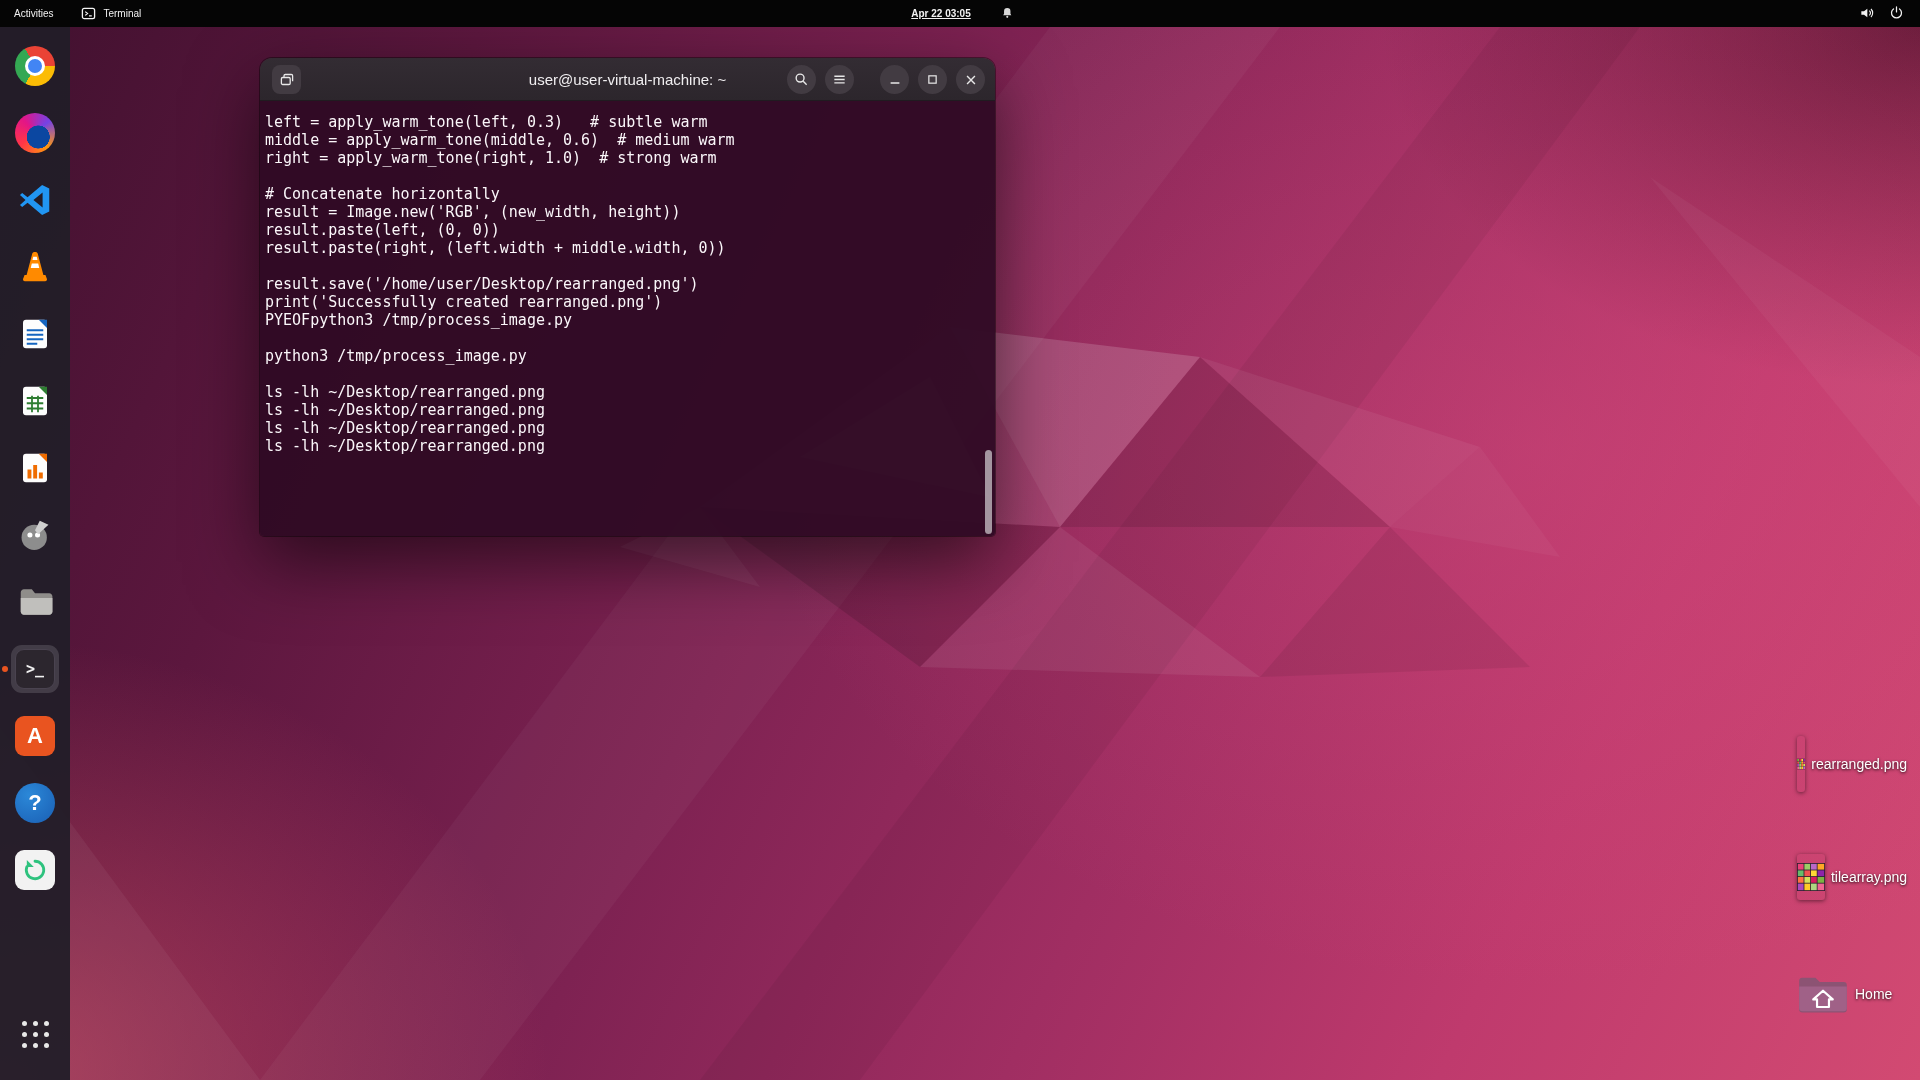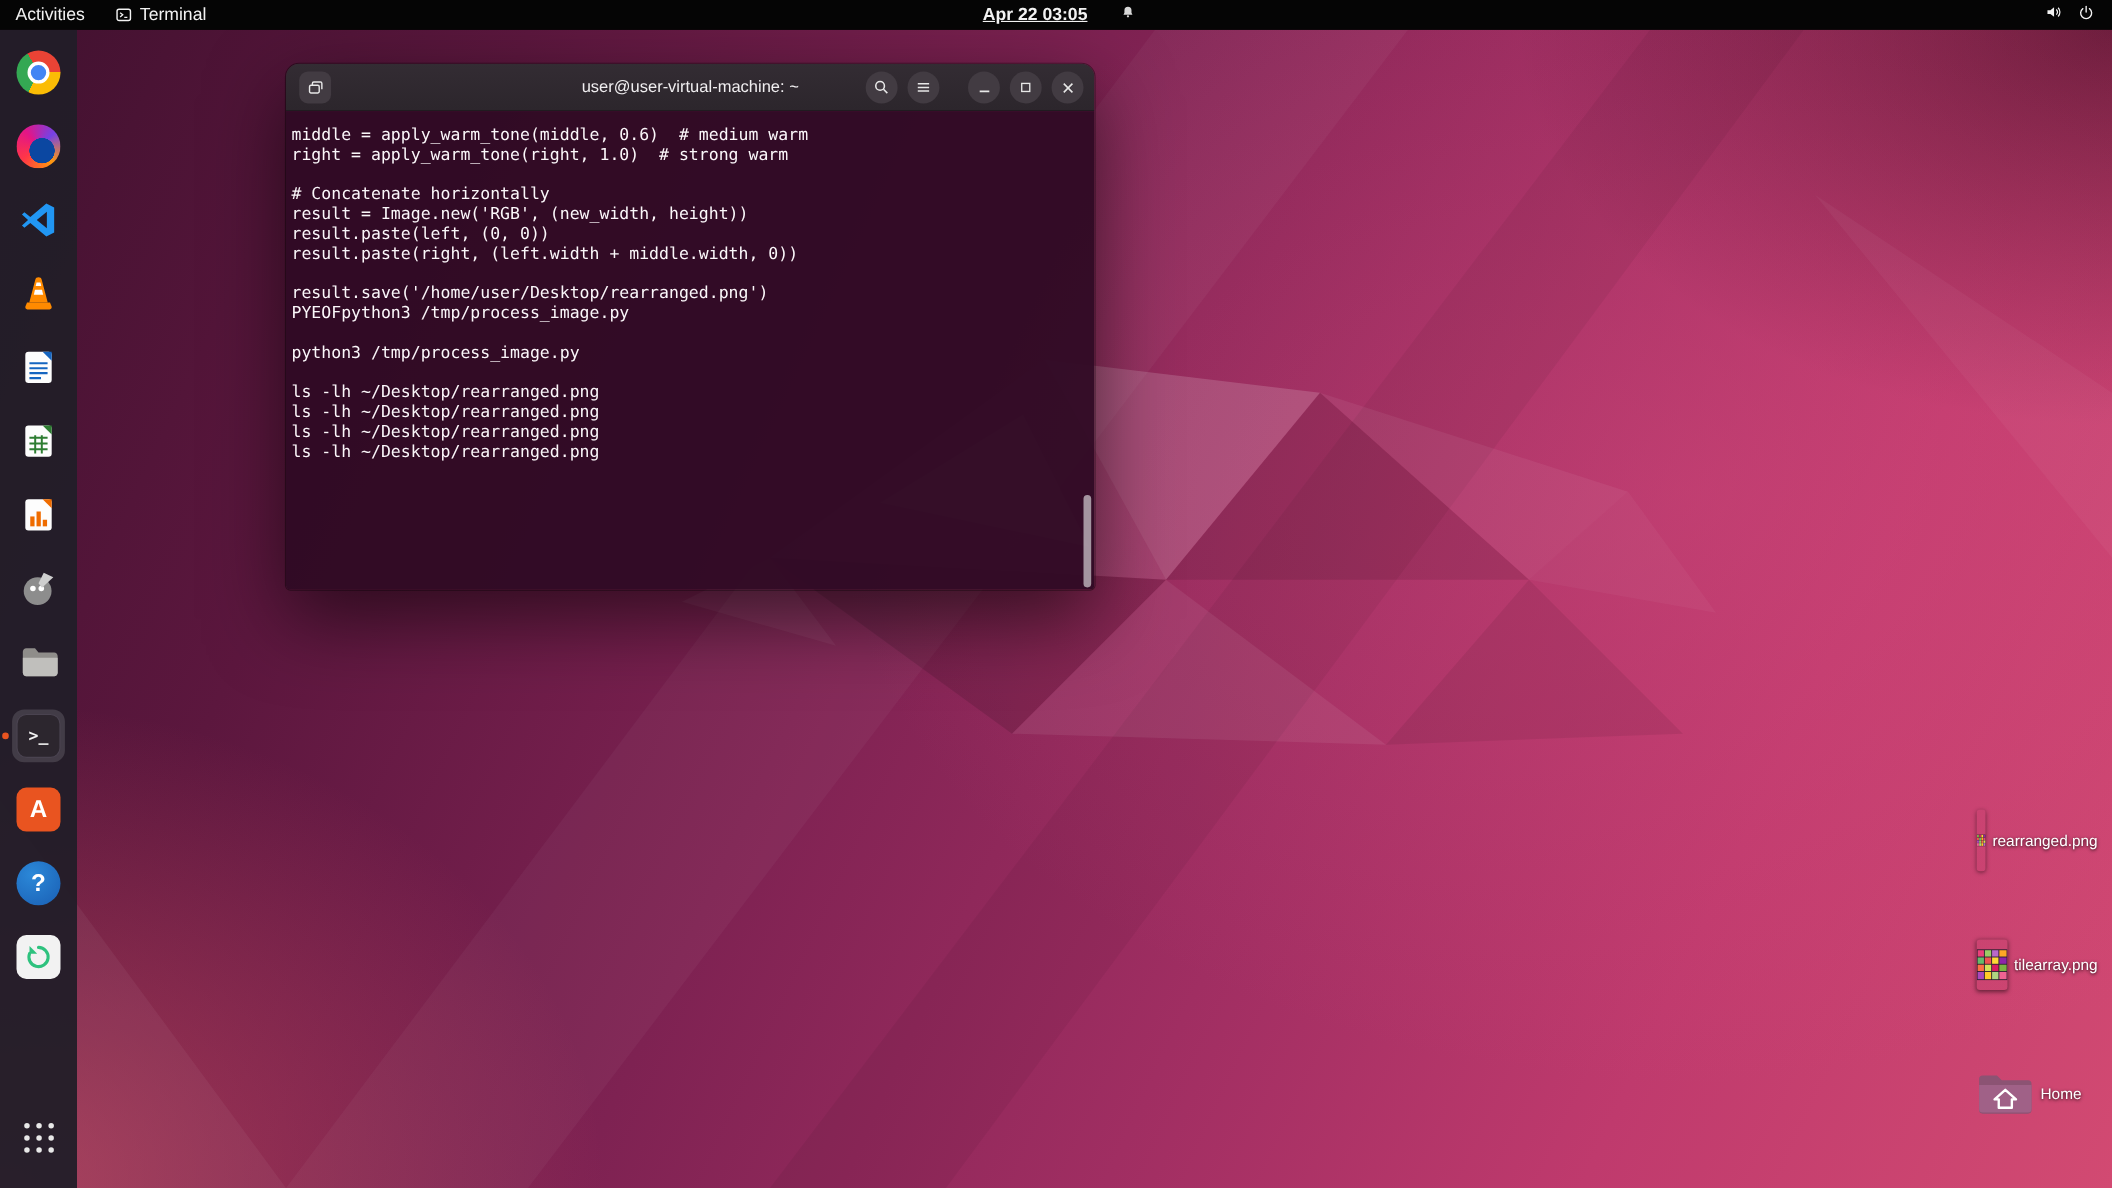--- a/index.html
+++ b/index.html
@@ -14,21 +14,21 @@
       radial-gradient(1300px 900px at 80% 40%, rgba(221,80,130,0.35), rgba(221,80,130,0) 60%),
       radial-gradient(1000px 800px at 0% 100%, rgba(235,90,110,0.50), rgba(235,90,110,0) 55%),
       radial-gradient(900px 600px at 100% 0%, rgba(40,5,20,0.55), rgba(40,5,20,0) 60%),
       linear-gradient(115deg, #41112f 0%, #5c173e 20%, #7e2252 42%, #a02e62 62%, #bf3a6d 80%, #d24a72 100%);
   }
   .facets { position:absolute; inset:0; width:100%; height:100%; }
 
   
   .topbar { position:absolute; top:0; left:0; right:0; height:27px;
     background:var(--topbar-bg,#050505); color:var(--topbar-fg,#f2f2f2);
-    display:flex; align-items:flex-end; font-size:16px; z-index:50; }
+    display:flex; align-items:flex-end; font-size:10px; z-index:50; }
   .tb-left { display:flex; align-items:center; height:100%; }
   .tb-item { background:none; border:none; color:inherit; font:inherit; height:100%;
     display:flex; align-items:center; padding:0 14px; cursor:default; }
   .tb-app { gap:7px; }
   .tb-app svg { display:block; }
   .tb-center { position:absolute; left:50%; top:0; height:100%; transform:translateX(-50%);
     display:flex; align-items:center; gap:24px;text-decoration:underline; }
   .tb-center .tb-item { padding:0 6px; font-weight:bold; }
   .tb-right { margin-left:auto; height:100%; display:flex; align-items:center; }
   .tb-tray { gap:14px; padding:0 16px; }
@@ -304,20 +304,21 @@
           <svg width="14" height="14" viewBox="0 0 16 16">
               <path d="M3.5 3.5 12.5 12.5 M12.5 3.5 3.5 12.5" stroke="#e8e8e8" stroke-width="1.6"></path>
             </svg>
         </button>
       </div>
     </div>
     <div class="term-body">
       <div class="term-lines">
 
 
+          <div class="term-line">left = apply_warm_tone(left, 0.3)   # subtle warm</div>
 
           <div class="term-line">middle = apply_warm_tone(middle, 0.6)  # medium warm</div>
 
           <div class="term-line">right = apply_warm_tone(right, 1.0)  # strong warm</div>
 
           <div class="term-line"></div>
 
           <div class="term-line"># Concatenate horizontally</div>
 
 
@@ -326,20 +327,21 @@
           <div class="term-line">result.paste(left, (0, 0))</div>
 
 
           <div class="term-line">result.paste(right, (left.width + middle.width, 0))</div>
 
           <div class="term-line"></div>
 
 
           <div class="term-line">result.save('/home/user/Desktop/rearranged.png')</div>
 
+          <div class="term-line">print('Successfully created rearranged.png')</div>
 
           <div class="term-line">PYEOFpython3 /tmp/process_image.py</div>
 
           <div class="term-line"></div>
 
           <div class="term-line">python3 /tmp/process_image.py</div>
 
           <div class="term-line"></div>
 
           <div class="term-line">ls -lh ~/Desktop/rearranged.png</div>

